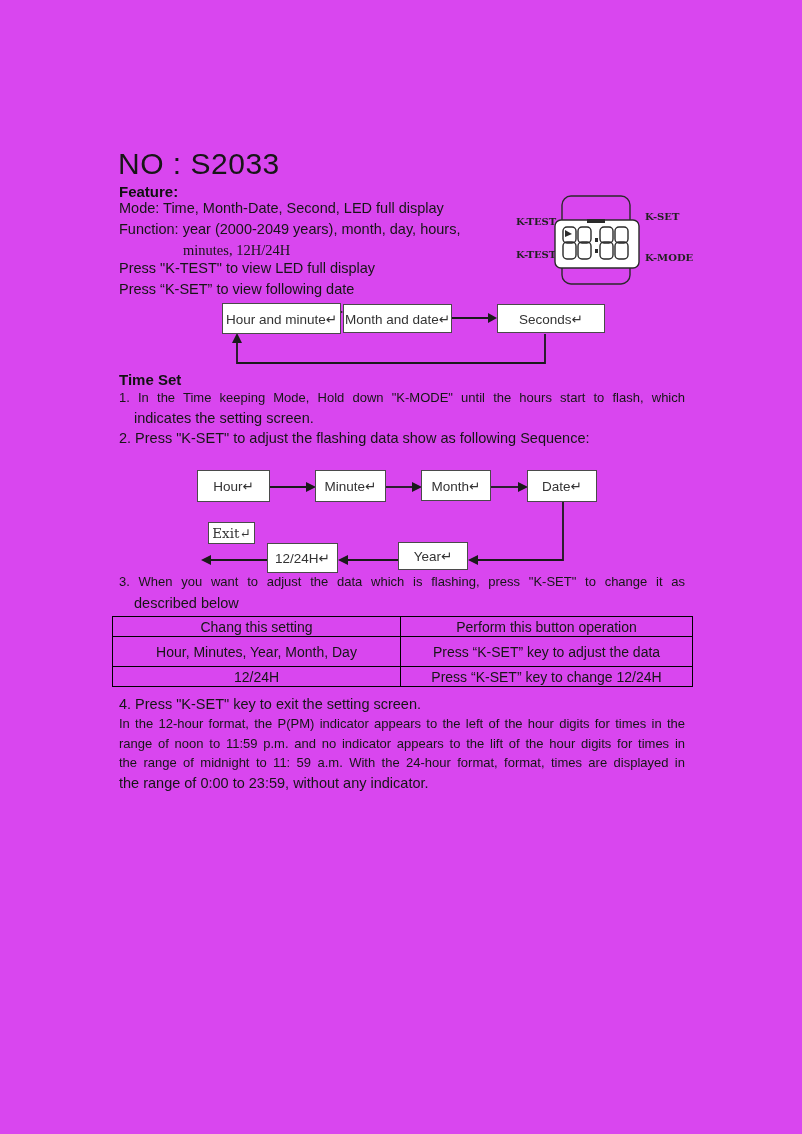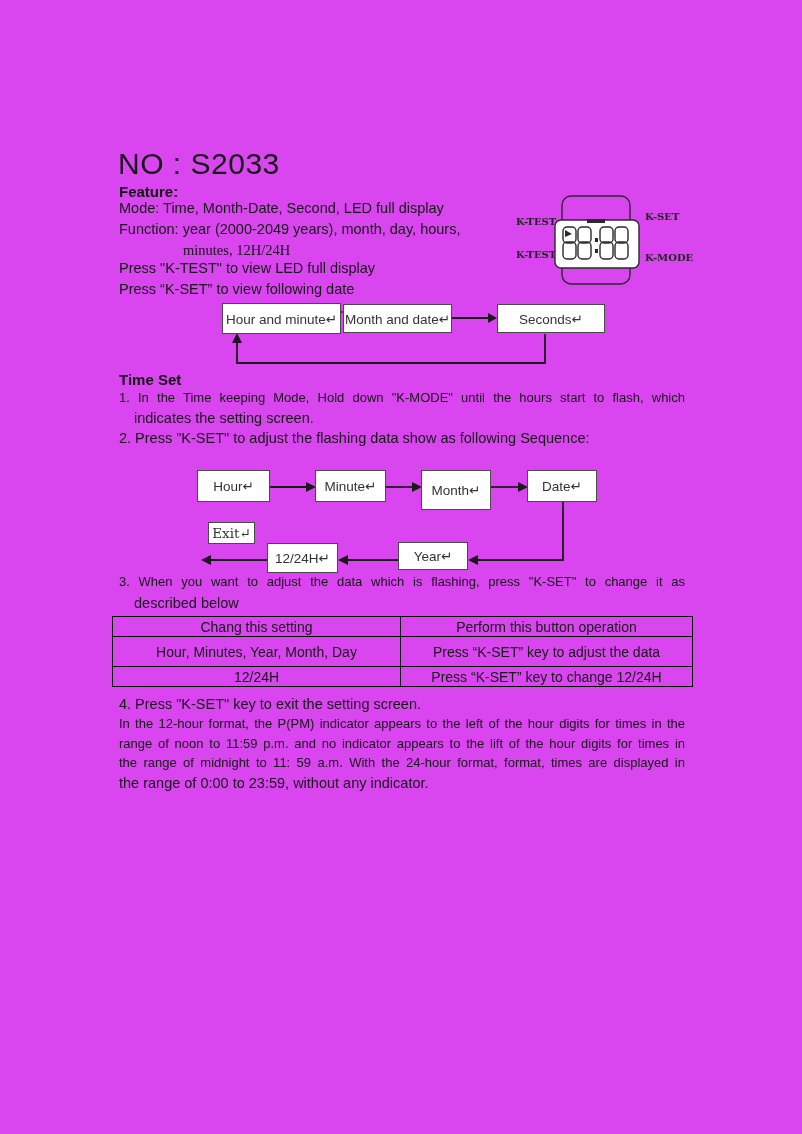--- a/index.html
+++ b/index.html
@@ -149,21 +149,21 @@
     <line x1="72" y1="100" x2="15" y2="100"></line>
     <polygon points="6,100 16,95 16,105"></polygon>
   </svg>
 
   <div class="flow-box" style="left:197px; top:470px; width:73px; height:32px;">
     <span>Hour↵</span>
   </div>
   <div class="flow-box" style="left:315px; top:470px; width:71px; height:32px;">
     <span>Minute↵</span>
   </div>
-  <div class="flow-box" style="left:421px; top:470px; width:70px; height:40px;">
+  <div class="flow-box" style="left:421px; top:470px; width:70px; height:31px;">
     <span>Month↵</span>
   </div>
   <div class="flow-box" style="left:527px; top:470px; width:70px; height:32px;">
     <span>Date↵</span>
   </div>
   <div class="flow-box serif" style="left:208px; top:522px; width:47px; height:22px;">
     <span>Exit↵</span>
   </div>
   <div class="flow-box" style="left:267px; top:543px; width:71px; height:30px;">
     <span>12/24H↵</span>

